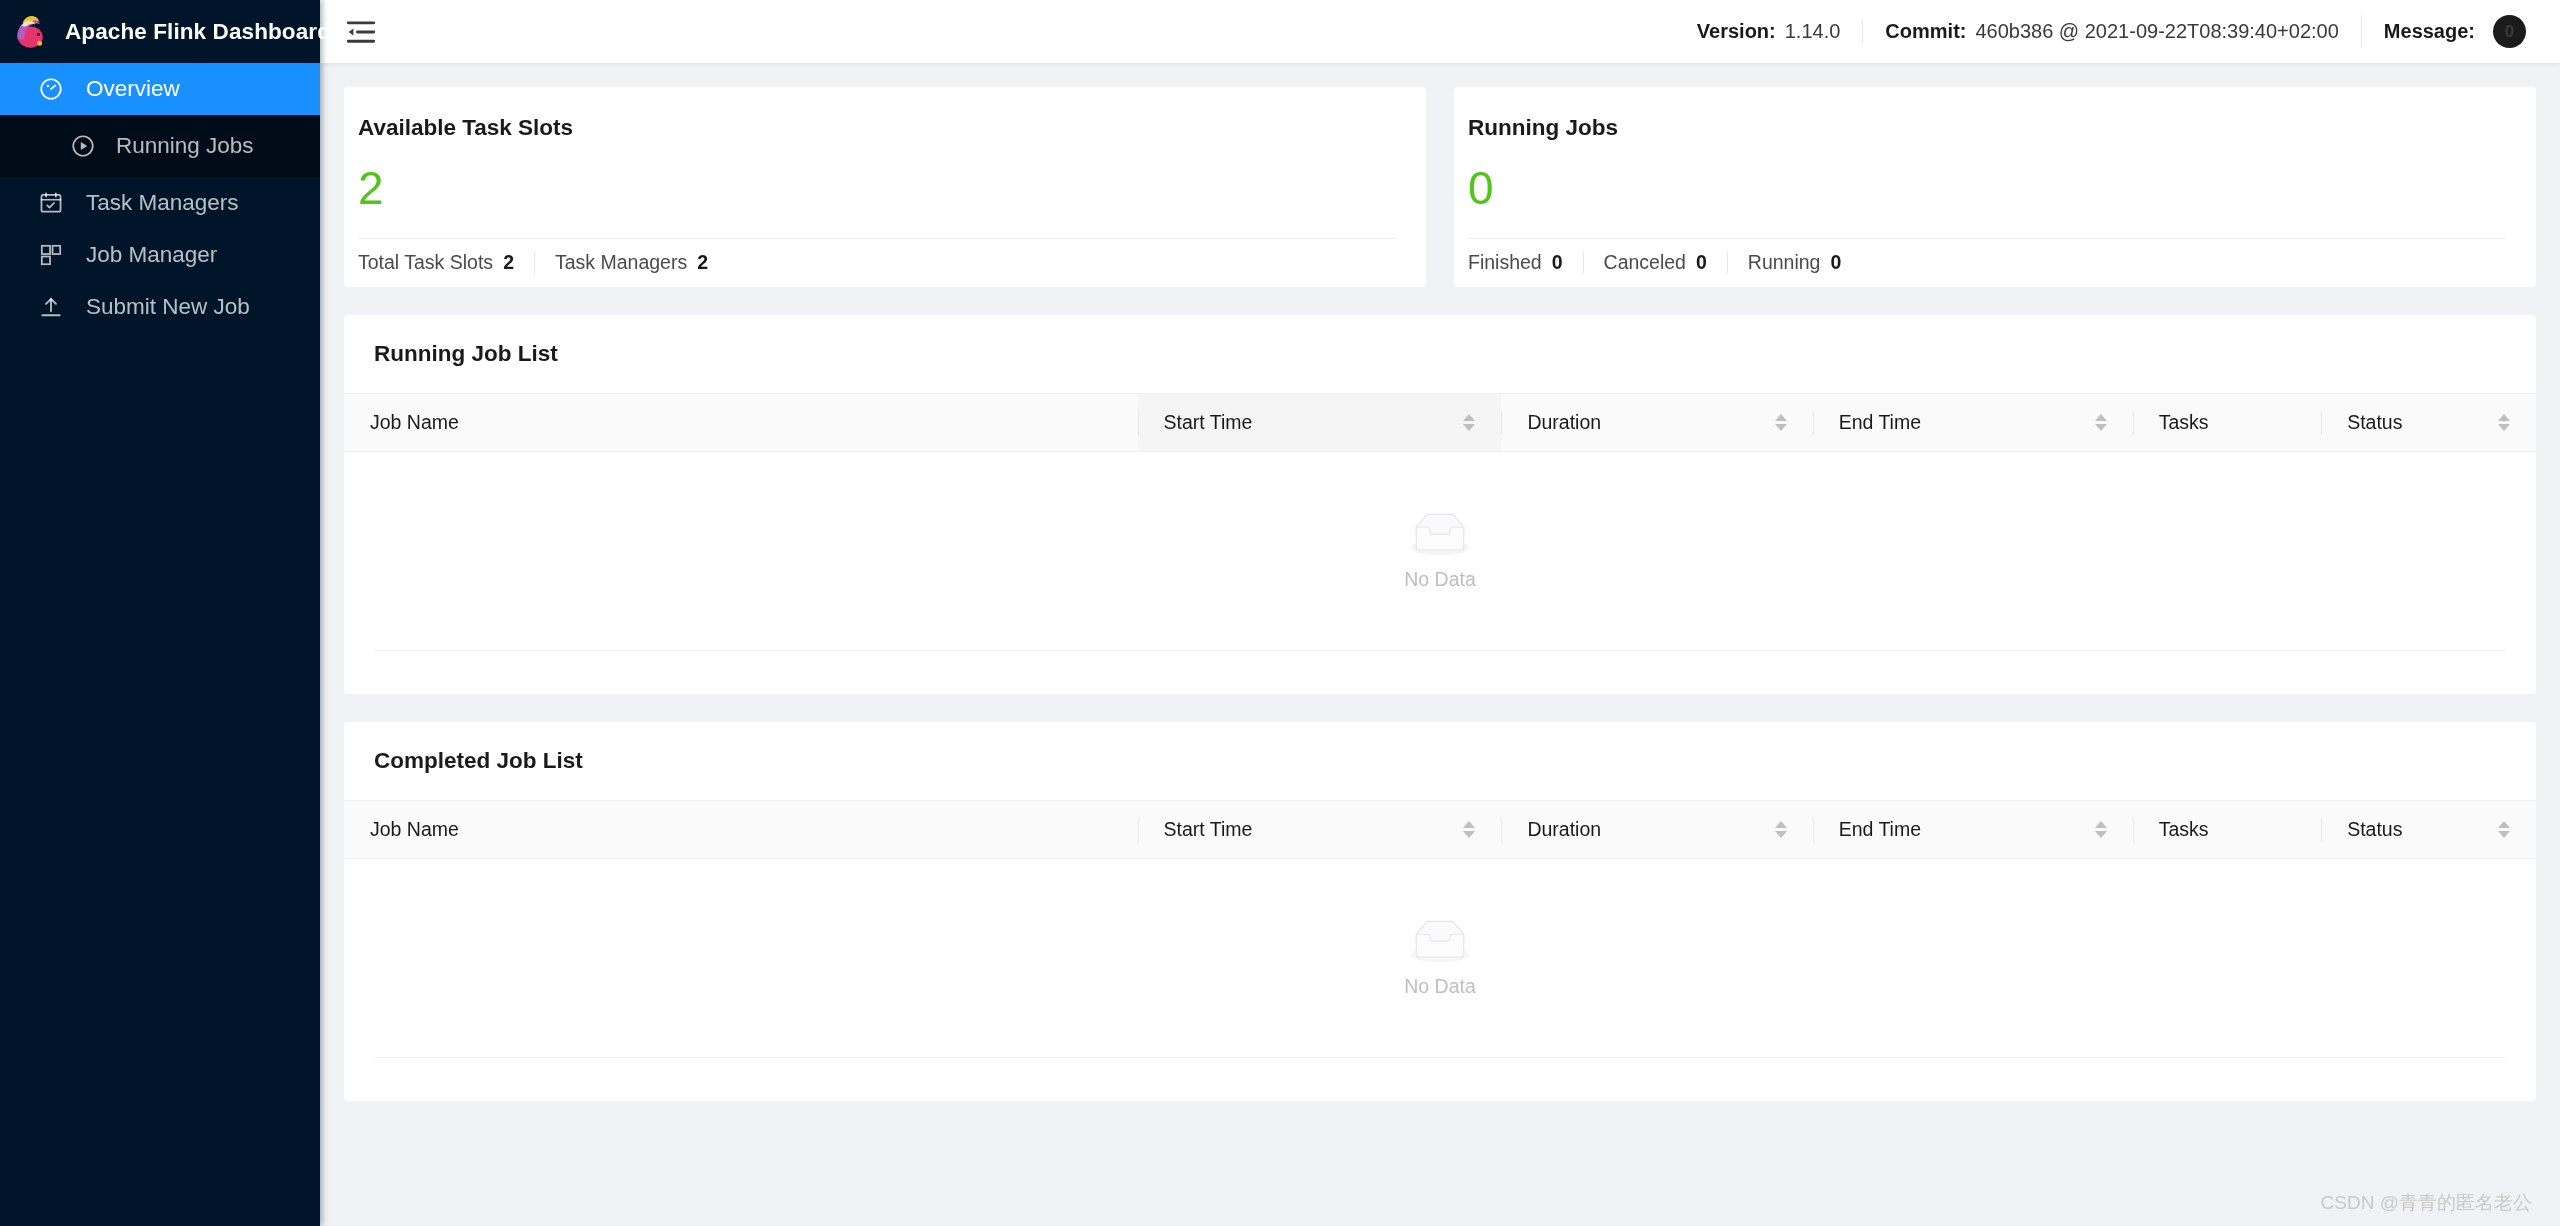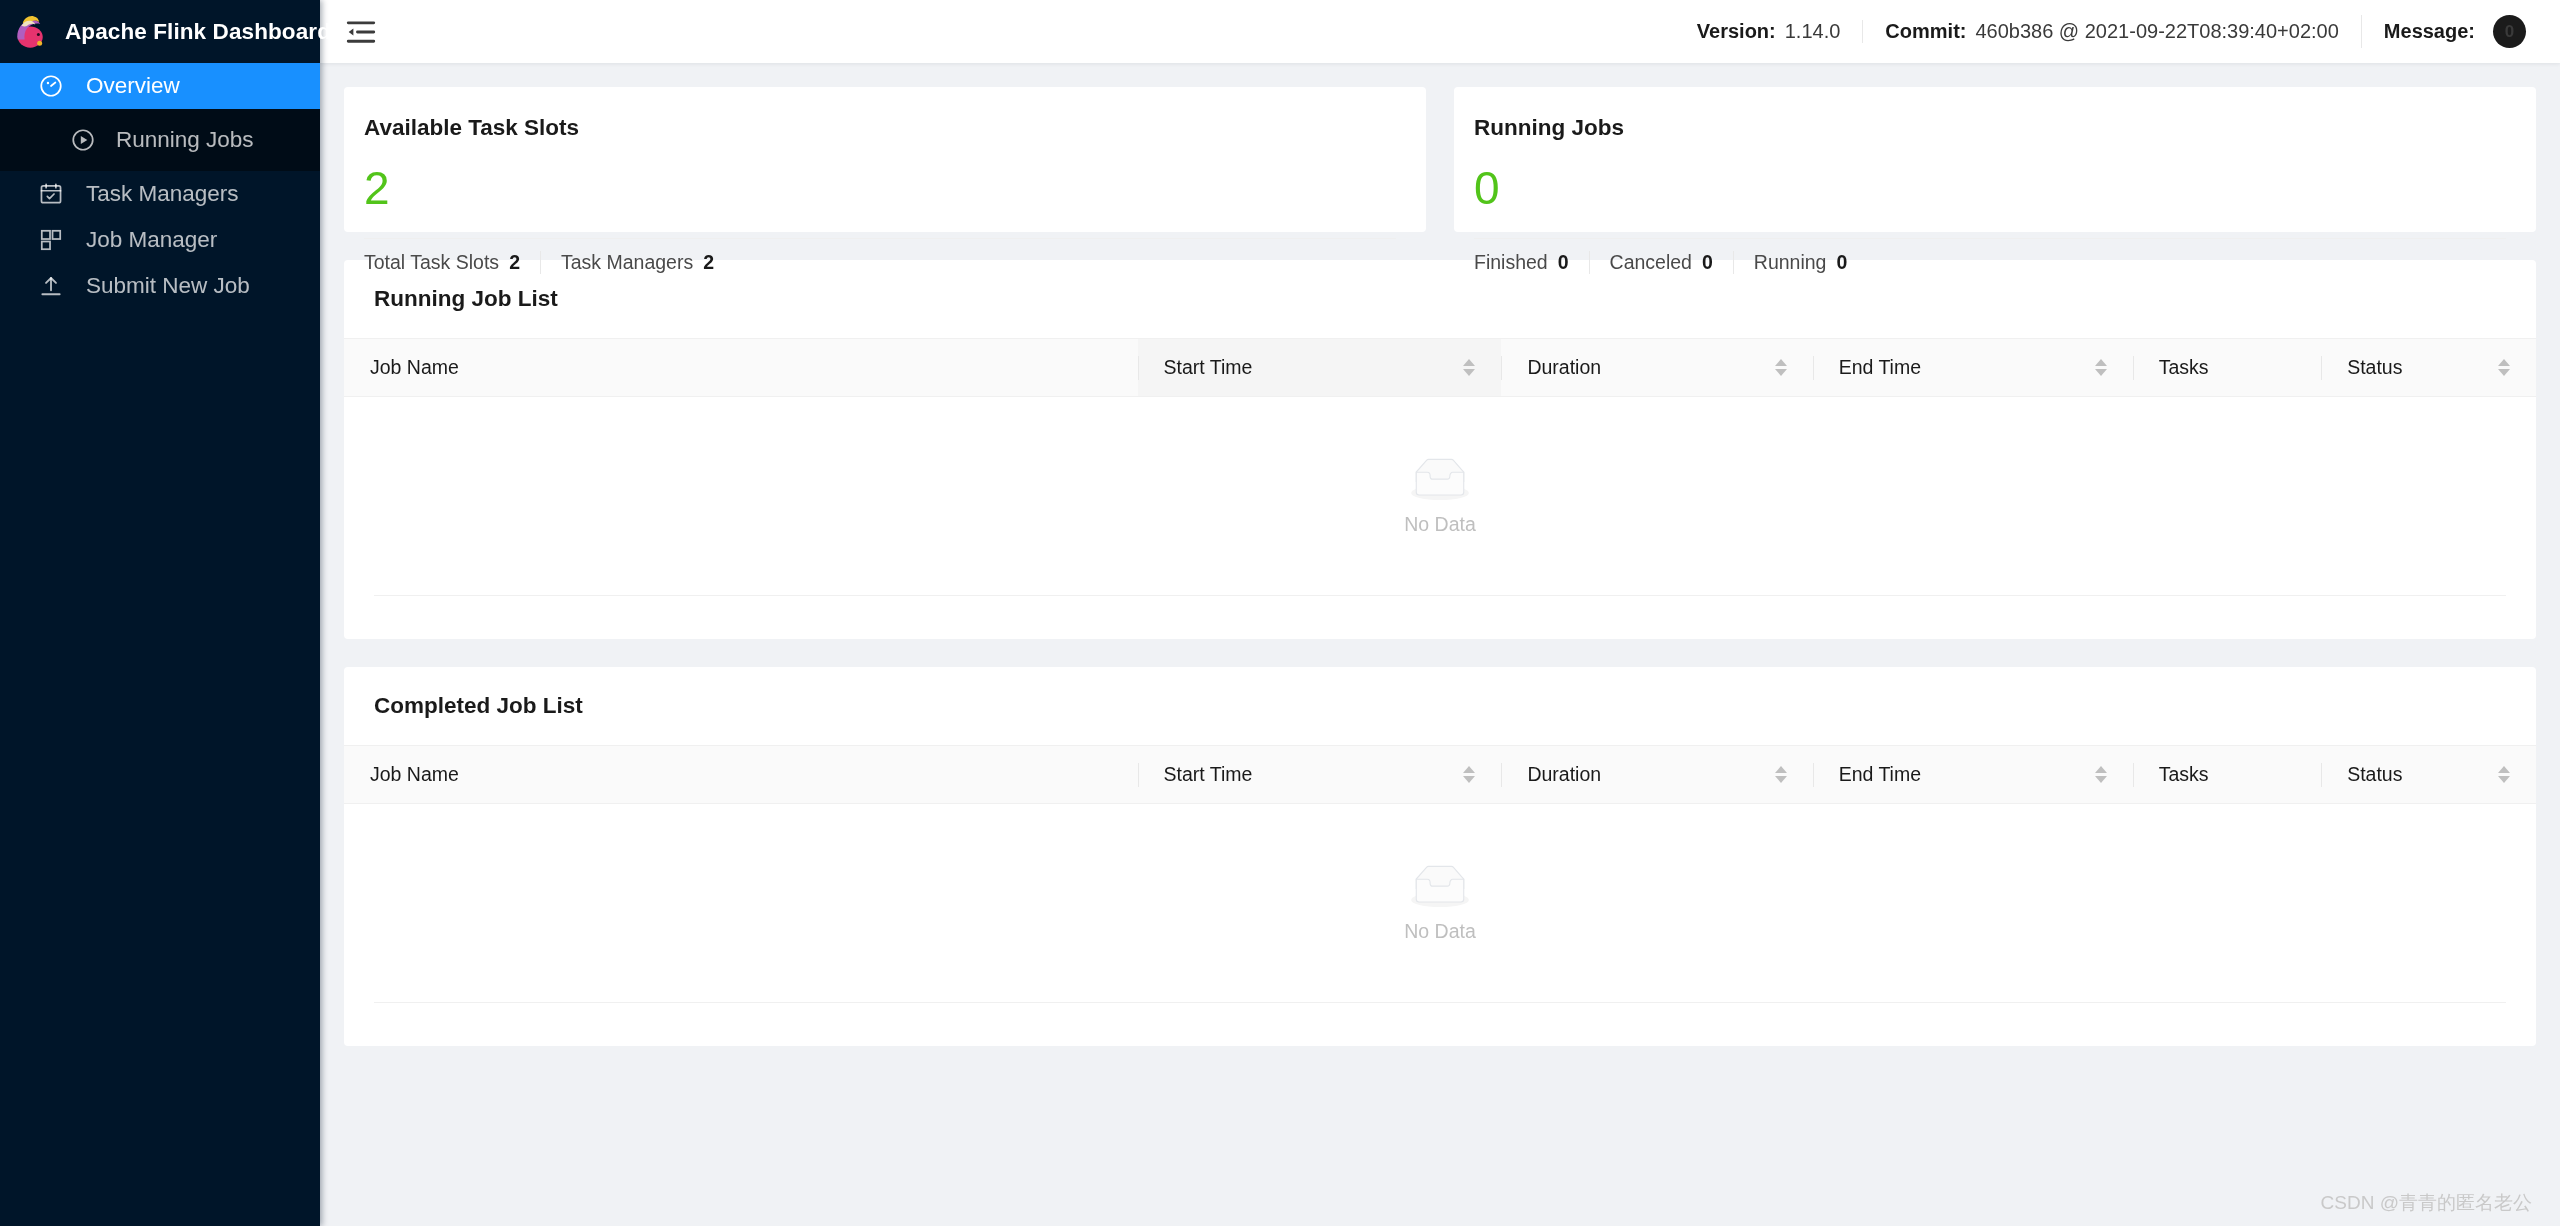--- a/index.html
+++ b/index.html
@@ -25,21 +25,21 @@
     display: flex; align-items: center;
     padding-left: 9px; gap: 16px;
   }
   .brand-logo { width: 40px; height: 40px; flex: 0 0 40px; display:block; }
   .brand-title {
     color: #fff; font-size: 22.5px; font-weight: bold;
     letter-spacing: .1px; white-space: nowrap;
   }
   .nav { margin-top: 0; }
   .nav-item {
-    height: 46px; display: flex; align-items: center;
+    height: 52px; display: flex; align-items: center;
     padding-left: 38px; gap: 22px;
     font-size: 22.5px; color: rgba(255,255,255,.72);
     cursor: pointer; position: relative;
   }
   .nav-item.active { background: #1890ff; color: #fff; }
   .nav-item .ico { width: 26px; height: 26px; flex: 0 0 26px; display: block; }
   .nav-item .ico svg { display: block; width: 26px; height: 26px; }
   .nav-group-head { background: #000c17; }
   .nav-group-head .chev { margin-left: auto; margin-right: 32px; }
   .nav-group-head .chev svg { width: 18px; height: 18px; display: block; }
@@ -78,21 +78,21 @@
     display: flex; align-items: center; justify-content: center;
     font-size: 17px; font-weight: bold;
   }
   .meta.msg { padding-right: 8px; gap: 18px; align-items: center; }
 
   .content { flex: 1 1 auto; background: #f0f2f5; padding: 24px 24px 0 24px; overflow: hidden; }
 
   
   .stat-row { display: flex; gap: 28px; }
   .card { background: #fff; border-radius: 4px; }
-  .stat-card { flex: 1 1 0; padding: 28px 30px 0 20px; min-width: 0; height: 145px; }
+  .stat-card { flex: 1 1 0; padding: 28px 30px 0 14px; min-width: 0; height: 200px; }
   .stat-title { font-size: 22.5px; color: #1a1a1a; font-weight: bold; }
   .stat-value { font-size: 46px; line-height: 1; color: #52c41a; margin-top: 24px; font-weight: normal; }
   .stat-sep { height: 1px; background: #efefef; margin-top: 27px; }
   .stat-foot { display: flex; align-items: center; height: 47px; font-size: 19.5px; color: #4a4a4a; }
   .stat-foot .pair { display: flex; gap: 10px; padding-right: 20px; }
   .stat-foot .pair + .pair { border-left: 1px solid #e8e8e8; padding-left: 20px; }
   .stat-foot .pair b { color: #1a1a1a; font-weight: bold; }
 
   .list-card { margin-top: 28px; }
   .list-head { padding: 26px 30px; font-size: 22.5px; font-weight: bold; color: #1a1a1a; border-bottom: 1px solid #f0f0f0; }

